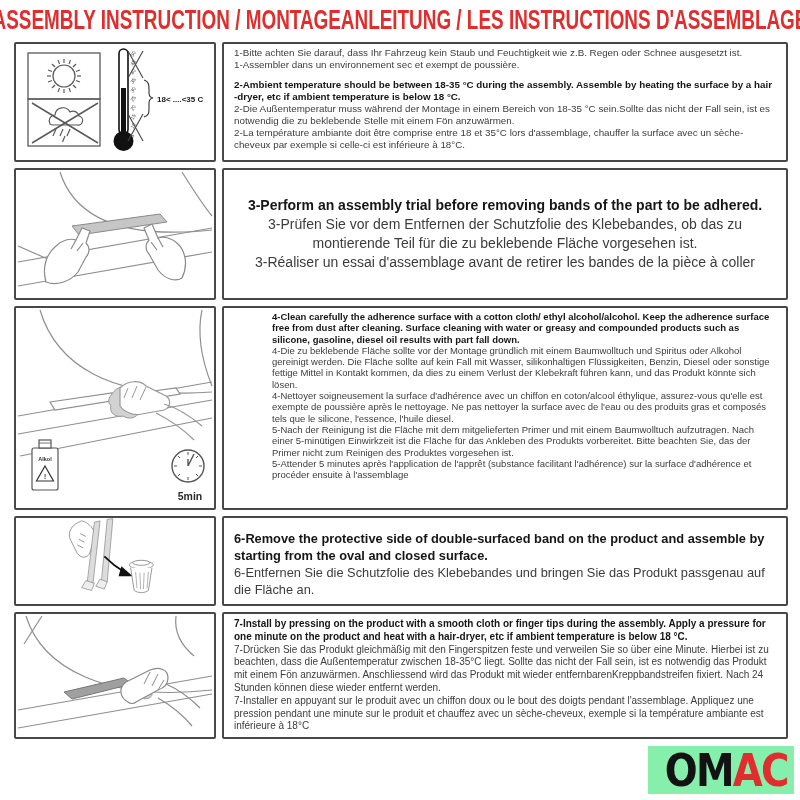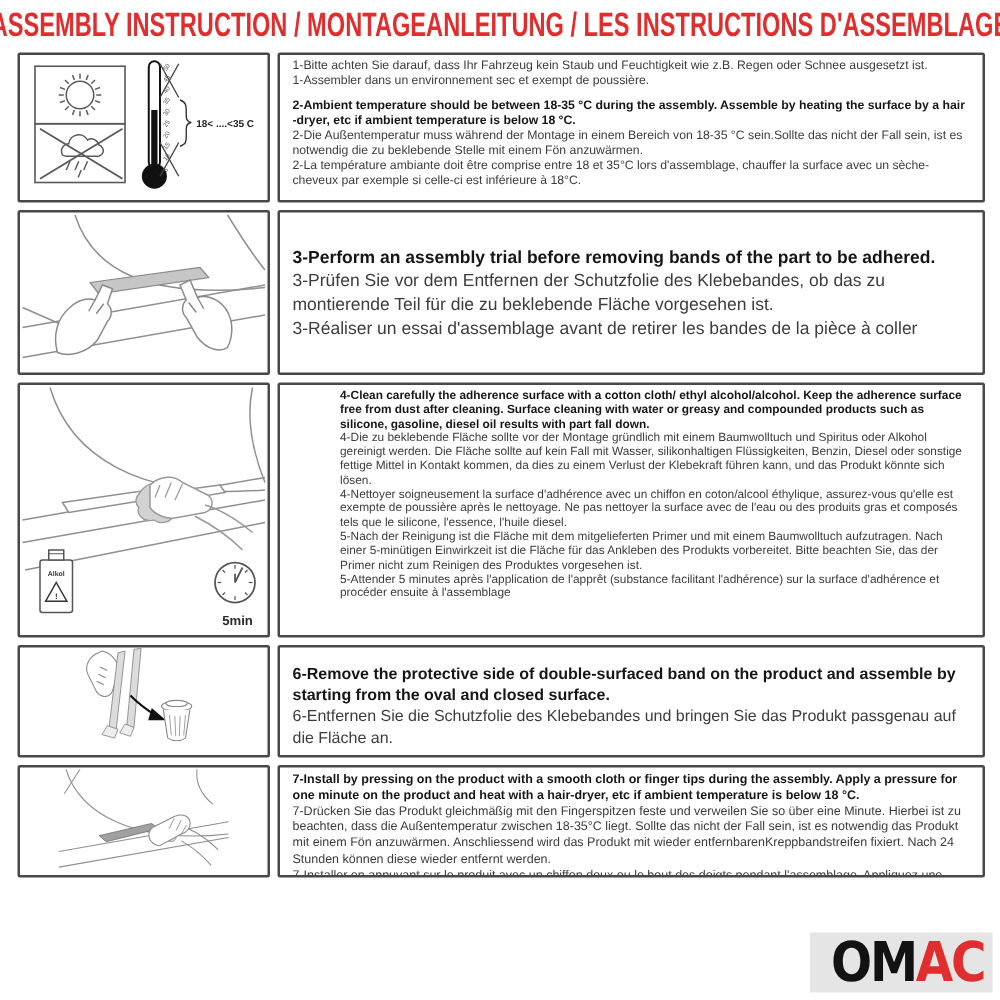--- a/index.html
+++ b/index.html
@@ -10,30 +10,30 @@
   .rows{padding:2px 12px 0 14px;}
   .row{display:flex;margin-bottom:6px;}
   .icon-cell{width:202px;flex:0 0 202px;border:2px solid #484848;border-radius:2px;margin-right:6px;box-sizing:border-box;background:#fff;overflow:hidden;}
   .icon-cell svg{display:block;width:100%;height:100%;}
   .text-cell{flex:1;border:2px solid #484848;border-radius:2px;box-sizing:border-box;padding:2px 10px;overflow:hidden;background:#fff;display:flex;flex-direction:column;}
   .text-cell p{margin:0;color:#3c3c3c;}
   .text-cell p.b{color:#161616;font-weight:bold;}
   .text-cell p.gap{margin-top:8px;}
   .row-1{height:120px;}
   .row-1 .text-cell{font-size:9.8px;line-height:12px;padding-top:3px;}
-  .row-2{height:132px;}
+  .row-2{height:132px;text-align:center;}
   .row-2 .text-cell{font-size:14px;line-height:19px;justify-content:center;}
   .row-3{height:204px;}
   .row-3 .text-cell{font-size:9.5px;line-height:11.3px;padding-top:3px;padding-left:48px;}
   .row-3 .text-cell p.gap{margin-top:5px;}
   .row-4{height:90px;}
   .row-4 .text-cell{font-size:12.8px;line-height:17px;padding-top:12px;}
-  .row-5{height:90px;}
+  .row-5{height:127px;}
   .row-5 .text-cell{font-size:10px;line-height:12.8px;padding-top:4px;}
-  .logo{position:absolute;left:648px;top:746px;width:146px;height:48px;background:#e5e5e5;display:flex;align-items:center;justify-content:flex-end;padding-right:6px;box-sizing:border-box;z-index:5;}
+  .logo{position:absolute;left:648px;top:746px;width:146px;height:48px;background:#86efac;display:flex;align-items:center;justify-content:flex-end;padding-right:6px;box-sizing:border-box;z-index:5;}
   .logo-text{font-weight:bold;font-size:44px;letter-spacing:-2px;transform:scaleX(0.88);transform-origin:right center;white-space:nowrap;font-family:"DejaVu Sans",sans-serif;}
   .logo-black{color:#121212;}
   .logo-red{color:#e02d2d;}
 </style>
 </head>
 <body>
 
 <div class="page">
   <div class="title-wrap">
     <div class="title">ASSEMBLY INSTRUCTION / MONTAGEANLEITUNG / LES INSTRUCTIONS D'ASSEMBLAGE</div>

